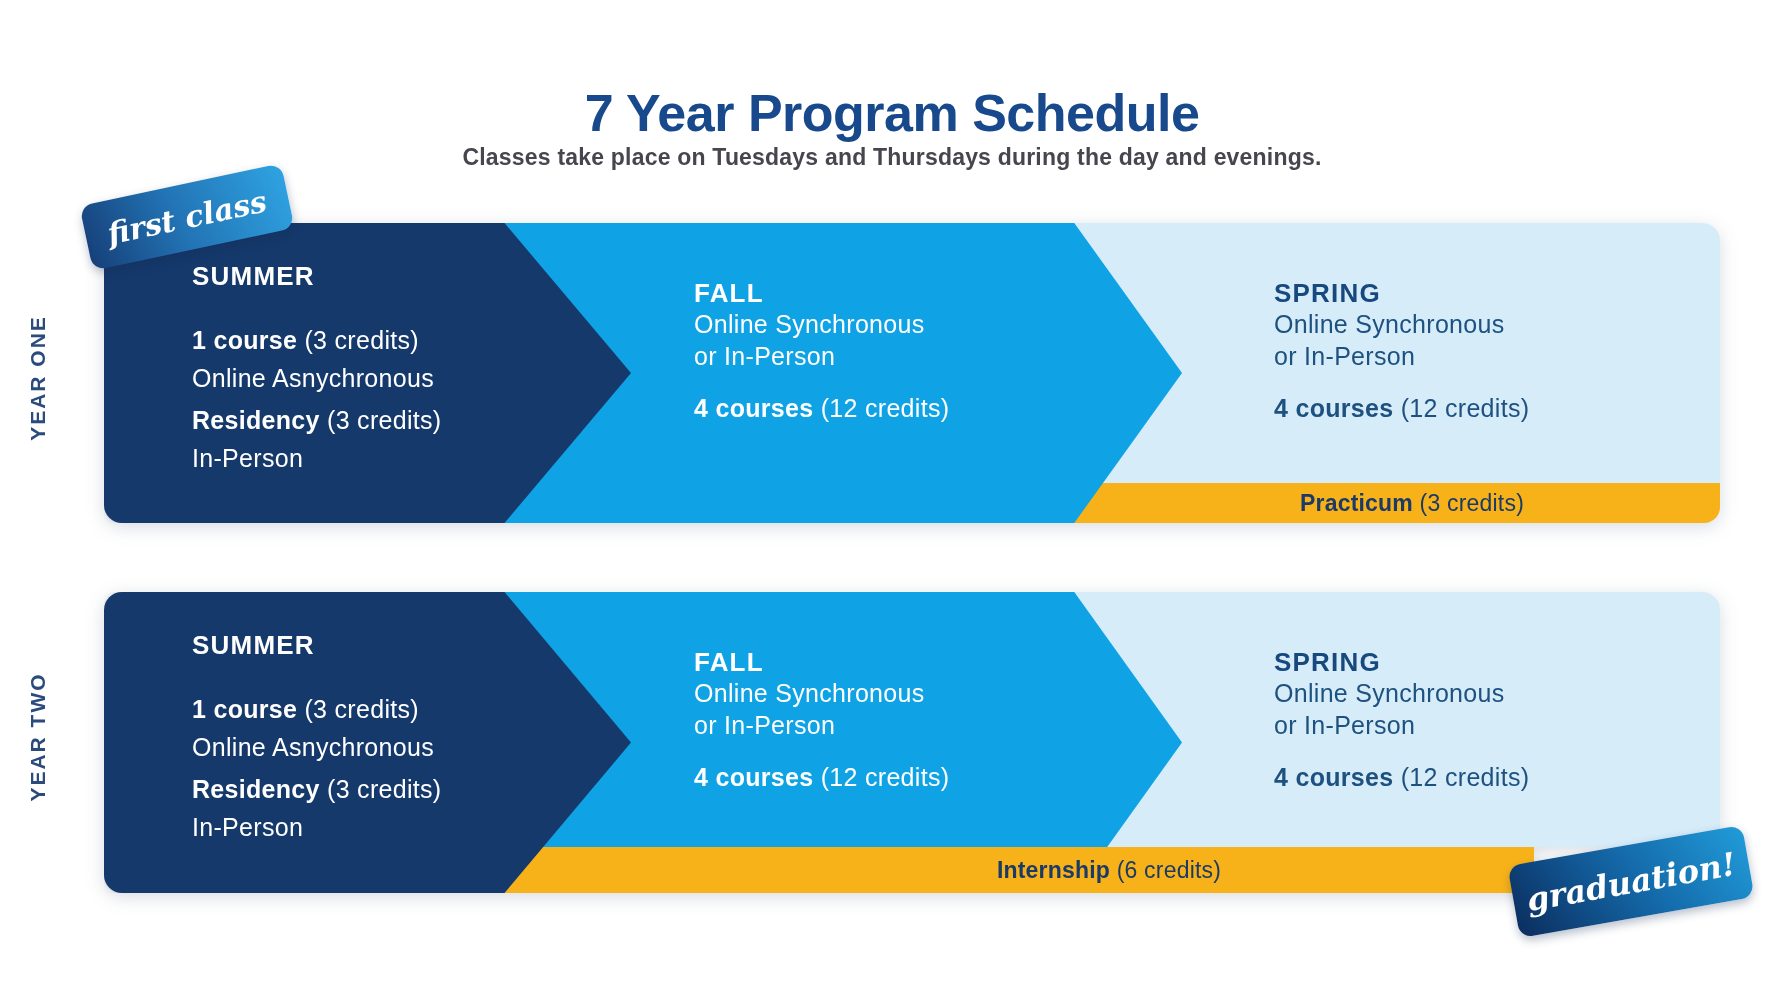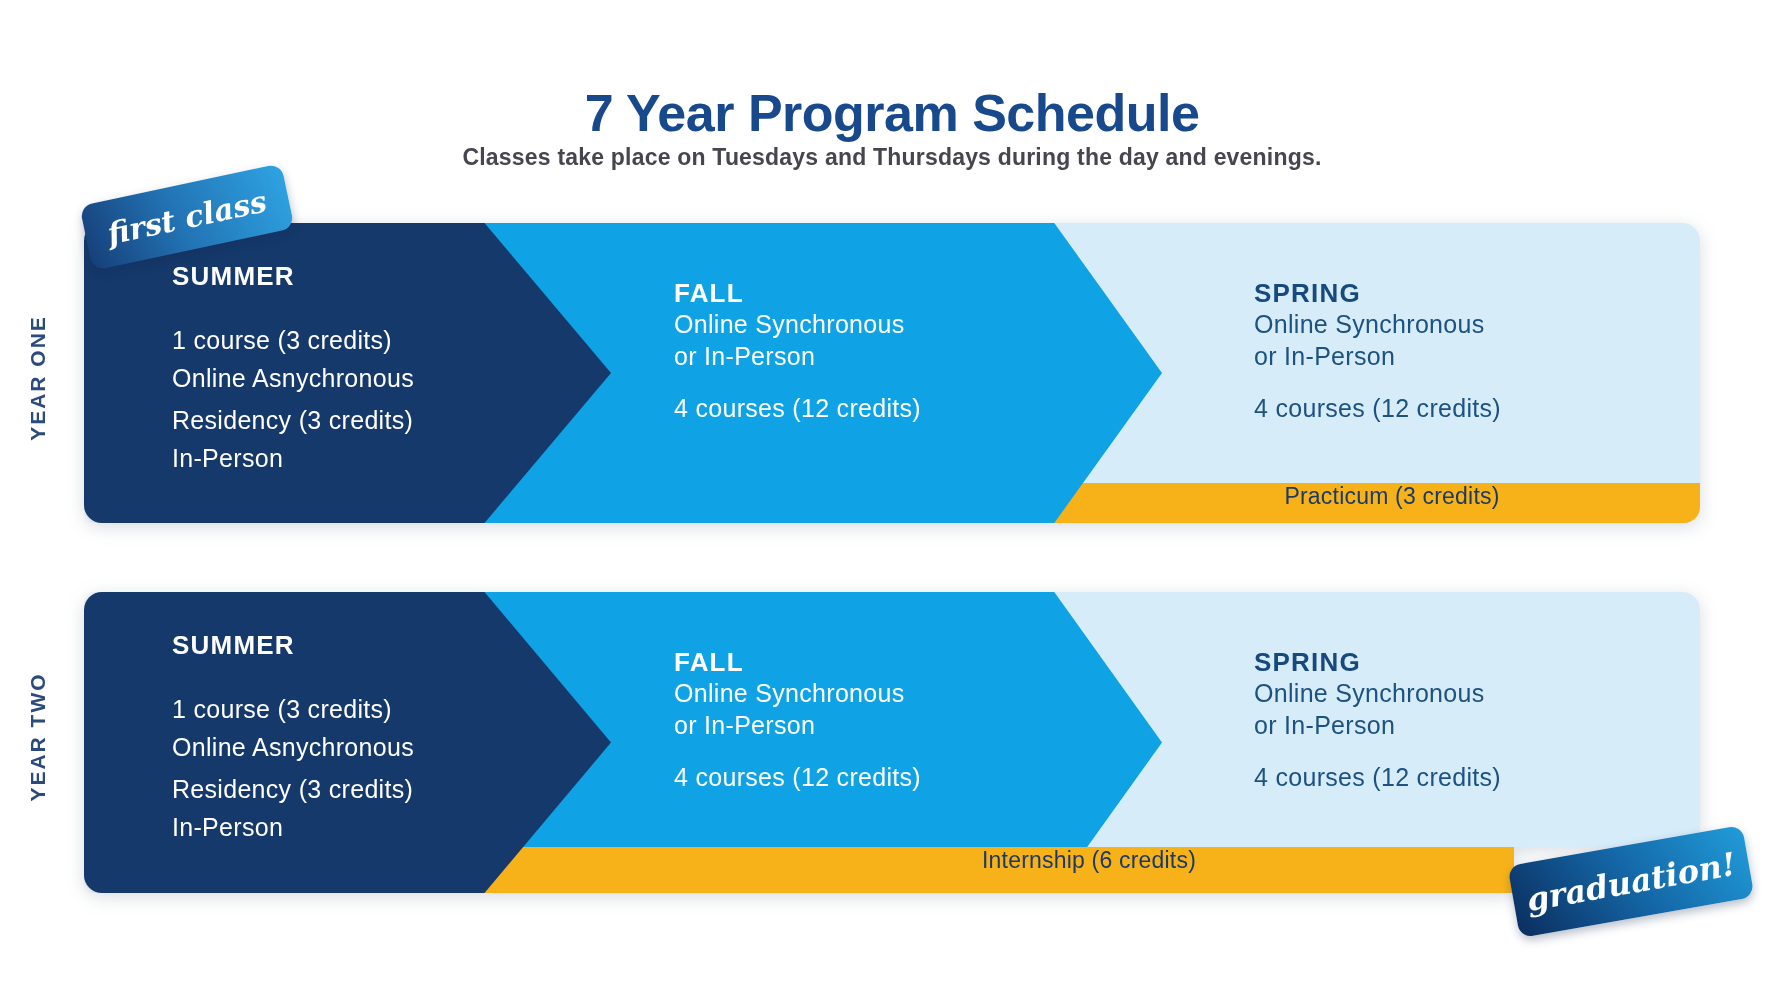--- a/index.html
+++ b/index.html
@@ -13,21 +13,21 @@
             font-size:23px;font-weight:700;color:#46464F;letter-spacing:0.2px;}
 
   
   .ylabel{position:absolute;width:170px;height:28px;text-align:center;
           transform:rotate(-90deg);font-size:21px;font-weight:700;
           letter-spacing:2px;color:#2B4B7C;}
   .ylabel.one{left:-45px;top:364px;}
   .ylabel.two{left:-45px;top:723px;}
 
   
-  .row{position:absolute;left:84px;width:1616px;filter:drop-shadow(0 4px 9px rgba(40,60,90,.18));}
+  .row{position:absolute;left:104px;width:1616px;filter:drop-shadow(0 4px 9px rgba(40,60,90,.18));}
   .row1{top:223px;height:300px;}
   .row2{top:592px;height:301px;}
 
   .base{position:absolute;left:0;top:0;width:100%;background:#D7ECF9;border-radius:18px;z-index:1;}
   .row1 .base{height:300px;}
   .row2 .base{height:255px;}
 
   .gold-banner{position:absolute;background:#F8B219;z-index:2;}
   .row1 .gold-banner{left:940px;top:260px;width:676px;height:40px;
        clip-path:polygon(42px 0,100% 0,100% 100%,0 100%);border-radius:0 0 16px 0;}
@@ -58,23 +58,23 @@
   .on-dark h3,.on-dark p{color:#ffffff;}
   .on-light h3{color:#17497F;}
   .on-light p{color:#1D5180;}
   .grp1{margin-top:30px;}
   .grp1 p{line-height:38px;}
   .grp2{margin-top:4px;}
   .grp2 p{line-height:38px;}
   .modes{margin-top:0;}
   .modes p{line-height:32px;}
   .courses{margin-top:22px;}
-  .b{font-weight:400;}
+  .b{font-weight:700;}
 
-  .banner-text{position:absolute;z-index:5;display:flex;align-items:flex-start;justify-content:center;
+  .banner-text{position:absolute;z-index:5;display:flex;align-items:center;justify-content:center;
        font-size:23px;color:#1C3A67;letter-spacing:0.2px;}
   .row1 .banner-text{left:1000px;top:260px;width:616px;height:40px;}
   .row2 .banner-text{left:600px;top:255px;width:810px;height:46px;}
 
   
   .badge{position:absolute;z-index:10;display:flex;align-items:center;justify-content:center;
        border-radius:13px;color:#ffffff;
        font-family:"DejaVu Serif", serif;font-style:italic;font-weight:700;
        box-shadow:0 4px 10px rgba(20,40,80,.30);}
   .badge.first{left:84px;top:184px;width:206px;height:66px;font-size:30px;

